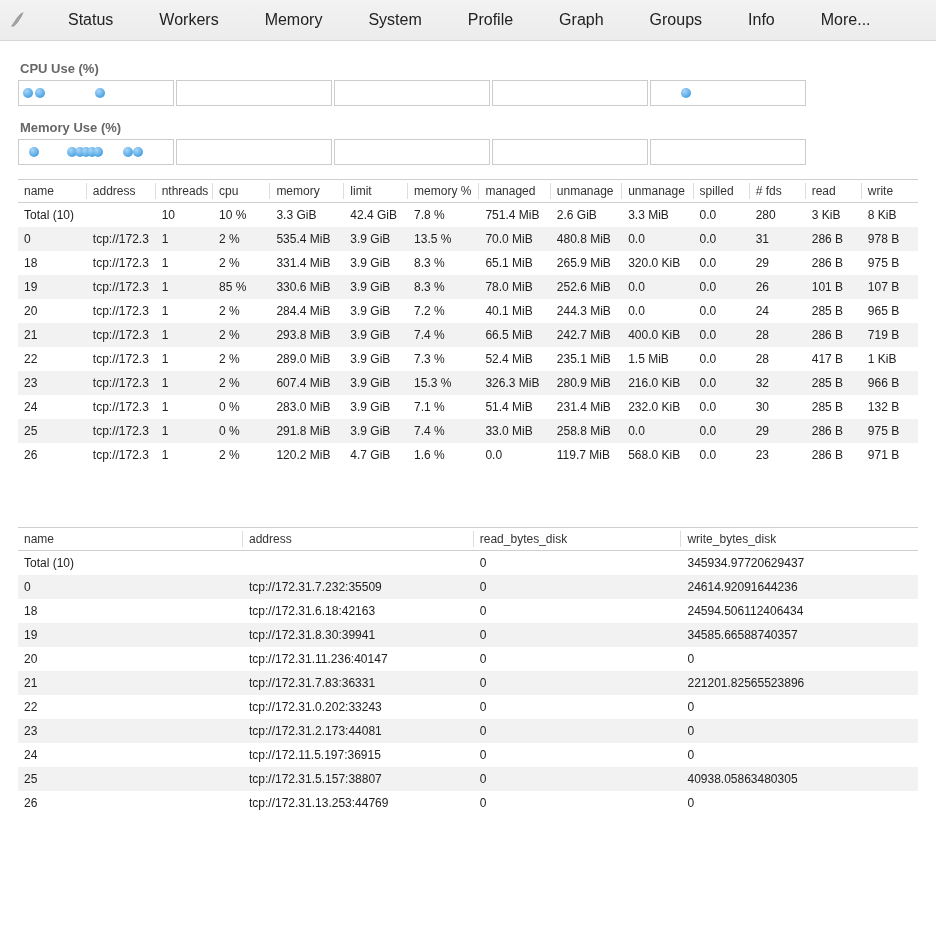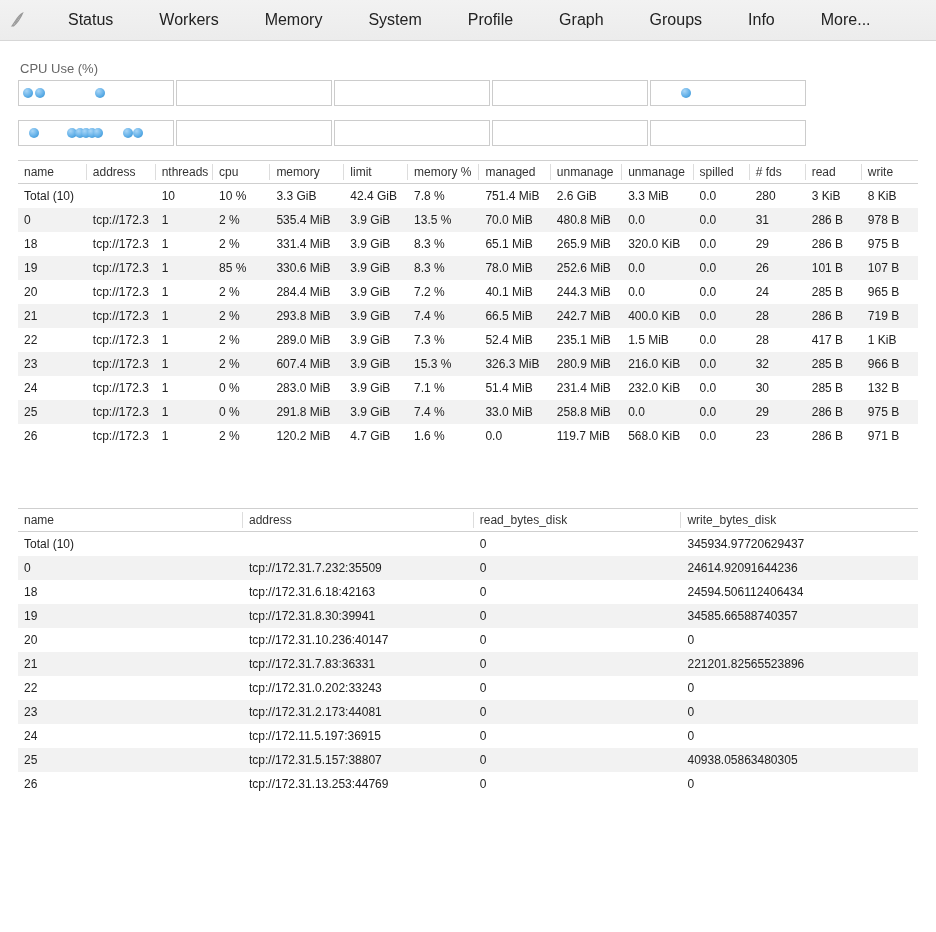--- a/index.html
+++ b/index.html
@@ -24,21 +24,21 @@
     display:flex; align-items:center; justify-content:center;
     color:#888;
   }
   .logo svg { width:18px; height:18px; }
   .nav { display:flex; gap:46px; margin-left:22px; }
   .nav a {
     font-size:16px; color:#222; text-decoration:none; cursor:pointer;
   }
   .content { padding: 14px 18px 30px 18px; }
   .section-title {
-    font-size:13px; font-weight:normal; color:#666; margin: 6px 0 4px 2px;
+    font-size:13px; font-weight:bold; color:#666; margin: 6px 0 4px 2px;
   }
   .chart-row {
     display:flex; gap:2px; margin-bottom:14px;
   }
   .chart-cell {
     border:1px solid #ccc; height:26px; position:relative; overflow:hidden;
   }
   .dot {
     position:absolute; width:10px; height:10px; border-radius:50%;
     background: radial-gradient(circle at 35% 30%, #a9d6f7 0%, #62b0e8 55%, #2d8bce 100%);
@@ -137,20 +137,21 @@
         <span class="dot" style="left: 76px;"></span>
       </div>
       <div class="chart-cell" style="width: 156px;"></div>
       <div class="chart-cell" style="width: 156px;"></div>
       <div class="chart-cell" style="width: 156px;"></div>
       <div class="chart-cell" style="width: 156px;">
         <span class="dot" style="left: 30px;"></span>
       </div>
     </div>
 
+  <div class="section-title">Memory Use (%)</div>
   <div class="chart-row" id="mem-chart">
       <div class="chart-cell" style="width: 156px;">
         <span class="dot" style="left: 10px;"></span>
         <span class="dot" style="left: 48px;"></span>
         <span class="dot" style="left: 56px;"></span>
         <span class="dot" style="left: 62px;"></span>
         <span class="dot" style="left: 68px;"></span>
         <span class="dot" style="left: 74px;"></span>
         <span class="dot" style="left: 104px;"></span>
         <span class="dot" style="left: 114px;"></span>
@@ -411,21 +412,21 @@
           <td>24594.506112406434</td>
         </tr>
         <tr>
           <td>19</td>
           <td>tcp://172.31.8.30:39941</td>
           <td>0</td>
           <td>34585.66588740357</td>
         </tr>
         <tr>
           <td>20</td>
-          <td>tcp://172.31.10.236:40147</td>
+          <td>tcp://172.31.11.236:40147</td>
           <td>0</td>
           <td>0</td>
         </tr>
         <tr>
           <td>21</td>
           <td>tcp://172.31.7.83:36331</td>
           <td>0</td>
           <td>221201.82565523896</td>
         </tr>
         <tr>

